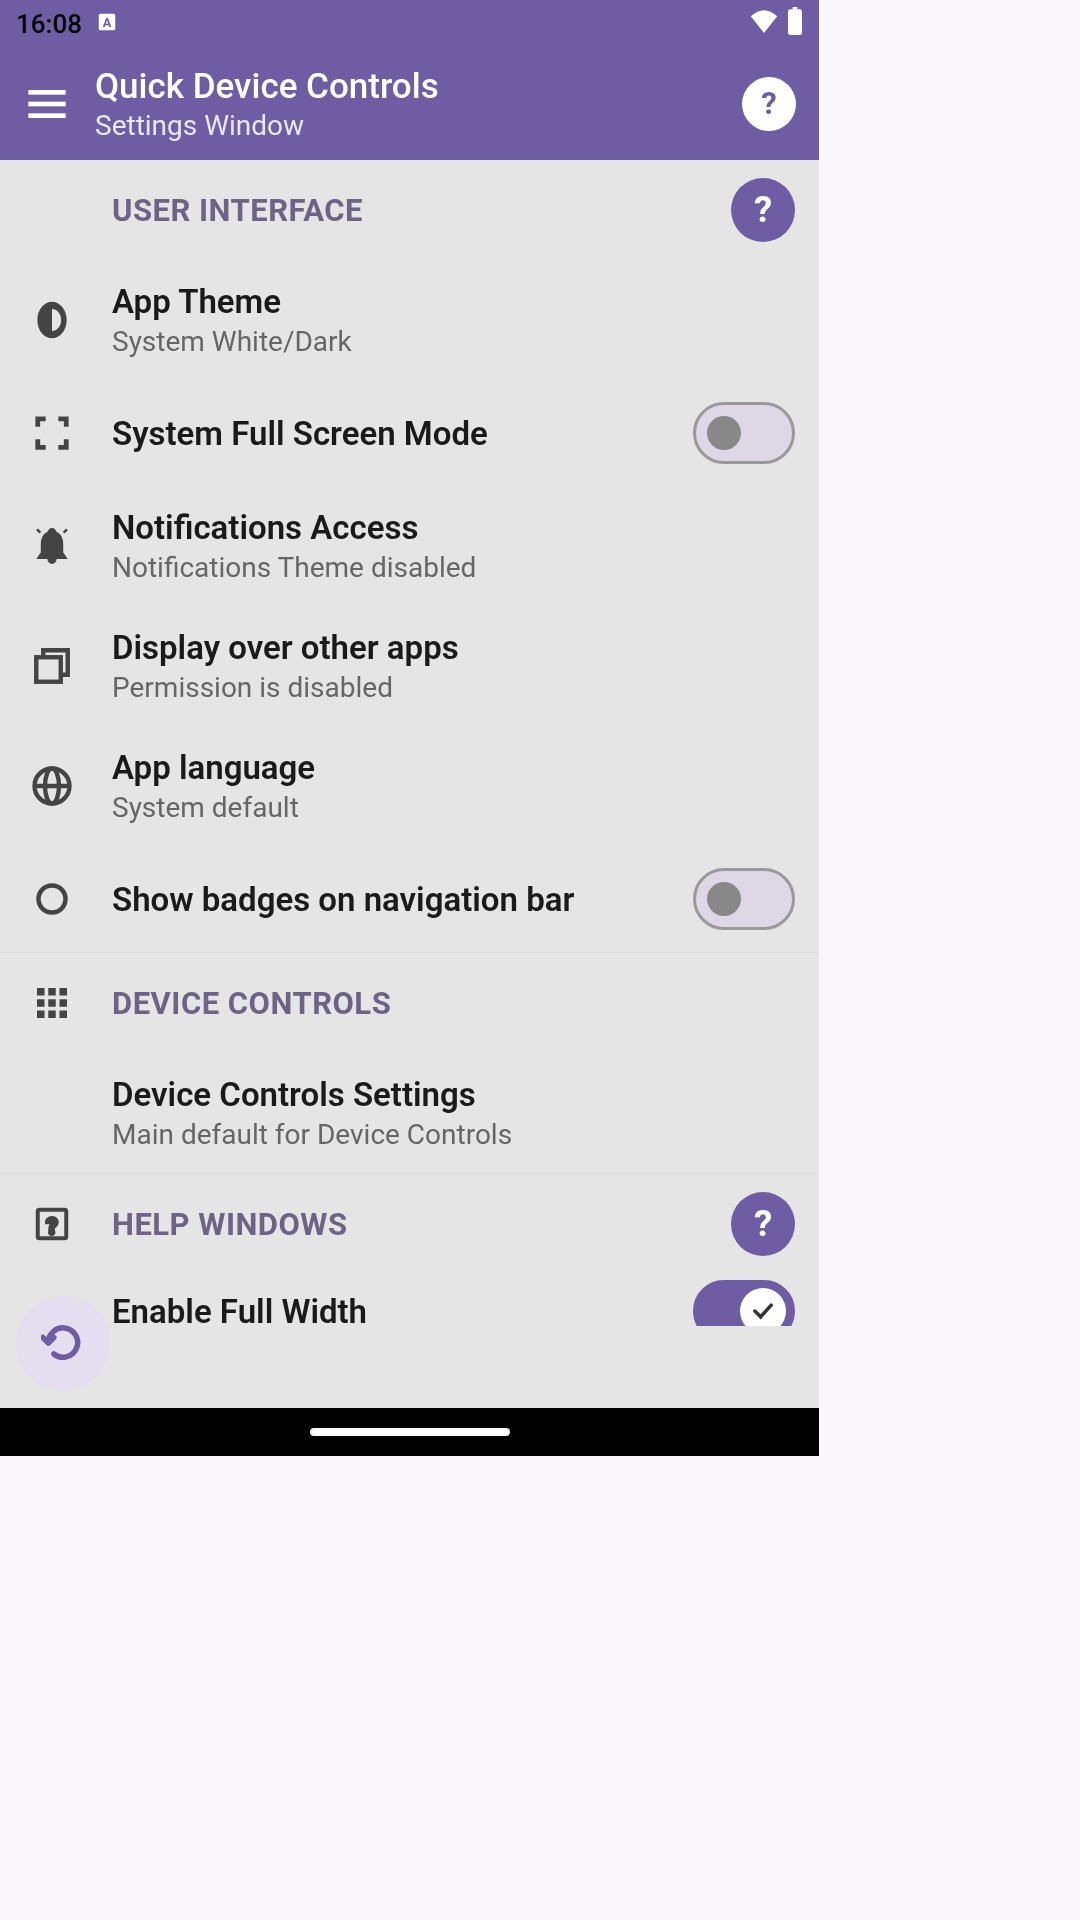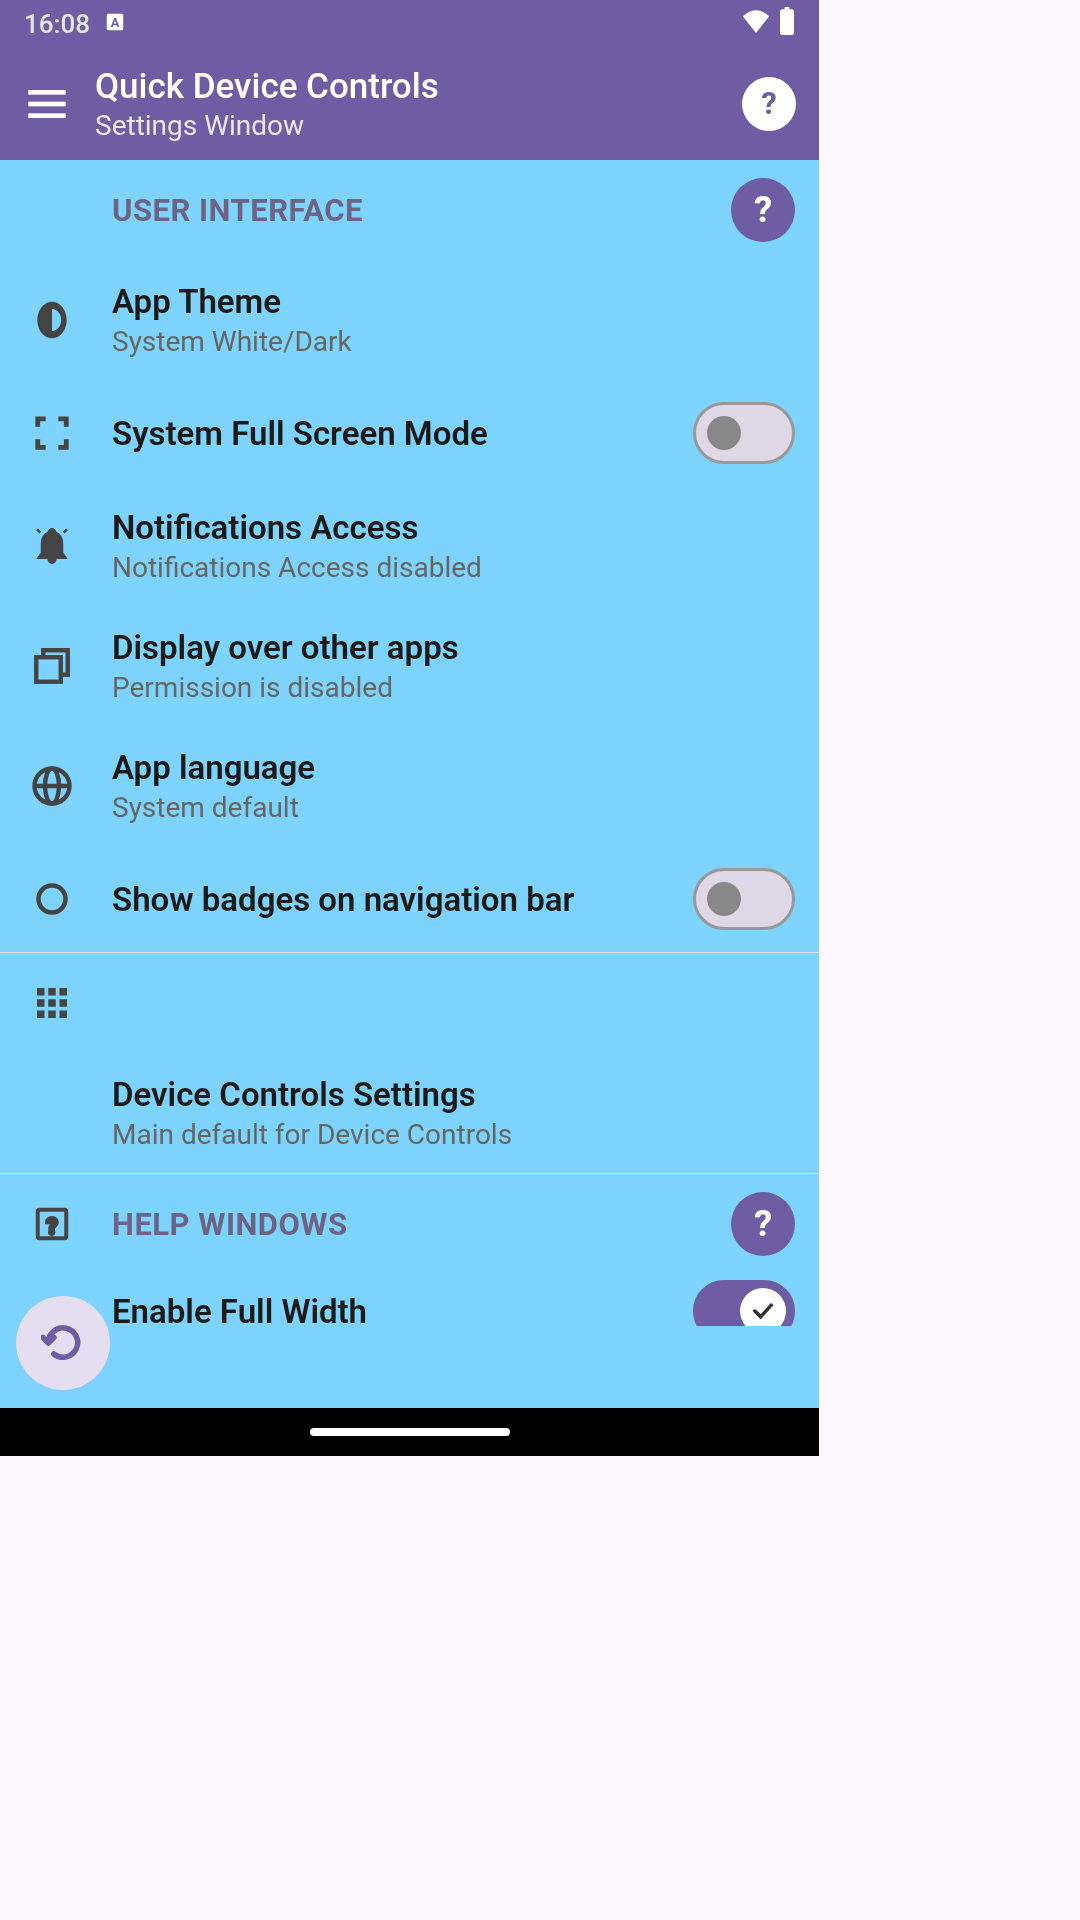--- a/index.html
+++ b/index.html
@@ -16,22 +16,22 @@
       flex-direction: column;
       overflow: hidden;
       position: relative;
     }
     .status-bar {
       background: #6E5DA3;
       height: 48px;
       display: flex;
       align-items: center;
       justify-content: space-between;
-      padding: 0 24px;
-      color: #e5e5e5;
+      padding: 0 16px;
+      color: #000000;
       font-size: 26px;
       font-weight: 500;
     }
     .status-left {
       display: flex;
       align-items: center;
       gap: 14px;
     }
     .status-right {
       display: flex;
@@ -74,21 +74,21 @@
       background: white;
       color: #6E5DA3;
       display: flex;
       align-items: center;
       justify-content: center;
       cursor: pointer;
     }
     .content {
       flex: 1;
       overflow: hidden;
-      background: #7dd3fc;
+      background: #e5e5e5;
     }
     .section-header {
       display: flex;
       align-items: center;
       padding: 18px 24px 18px 24px;
       gap: 32px;
     }
     .section-icon {
       width: 56px;
       height: 56px;
@@ -311,21 +311,21 @@
   </div>
 
   <div class="setting-row">
     <div class="setting-icon">
       <svg width="40" height="40" viewBox="0 0 24 24">
           <path d="M12 2 C11 2 10 3 10 4 C7 5 6 8 6 11 L6 16 L4 19 L20 19 L18 16 L18 11 C18 8 17 5 14 4 C14 3 13 2 12 2 Z M10 20 C10 21 11 22 12 22 C13 22 14 21 14 20 Z M5 4 L3 2 M19 4 L21 2" fill="#444" stroke="#444" stroke-width="1.5"></path>
         </svg>
     </div>
     <div class="setting-texts">
       <div class="setting-title">Notifications Access</div>
-      <div class="setting-subtitle">Notifications Access disabled</div>
+      <div class="setting-subtitle">Notifications Theme disabled</div>
     </div>
   </div>
 
   <div class="setting-row">
     <div class="setting-icon">
       <svg width="42" height="42" viewBox="0 0 24 24" fill="none" stroke="#444" stroke-width="2.5">
         <rect x="3" y="7" width="14" height="14"></rect>
           <path d="M7 7 L7 3 L21 3 L21 17 L17 17"></path>
       </svg>
     </div>
@@ -372,20 +372,21 @@
           <rect x="9.5" y="2" width="5" height="5"></rect>
           <rect x="17" y="2" width="5" height="5"></rect>
         <rect x="2" y="9.5" width="5" height="5"></rect>
           <rect x="9.5" y="9.5" width="5" height="5"></rect>
           <rect x="17" y="9.5" width="5" height="5"></rect>
         <rect x="2" y="17" width="5" height="5"></rect>
           <rect x="9.5" y="17" width="5" height="5"></rect>
           <rect x="17" y="17" width="5" height="5"></rect>
       </svg>
     </div>
+    <div class="section-title">DEVICE CONTROLS</div>
     <div class="section-help-spacer"></div>
   </div>
 
   <div class="setting-row">
     <div class="section-icon-spacer"></div>
     <div class="setting-texts">
       <div class="setting-title">Device Controls Settings</div>
       <div class="setting-subtitle">Main default for Device Controls</div>
     </div>
   </div>

